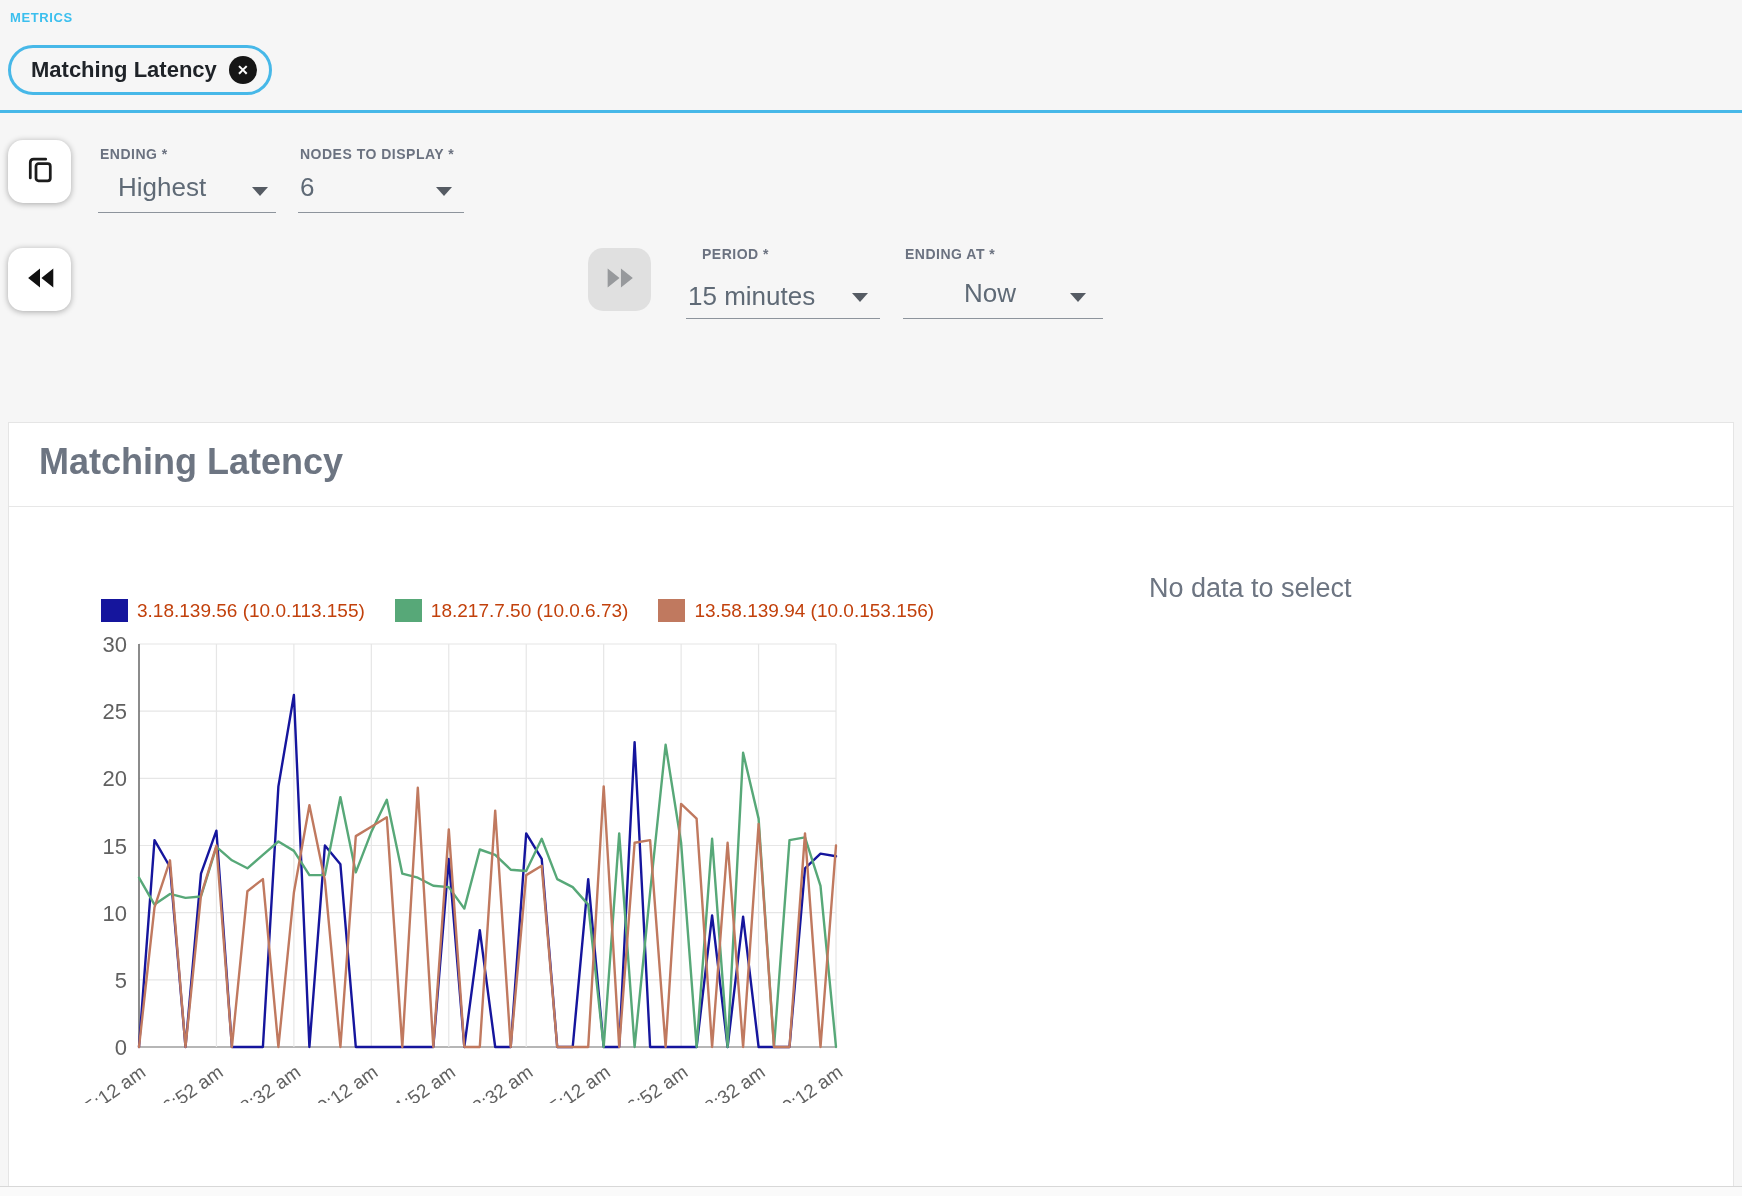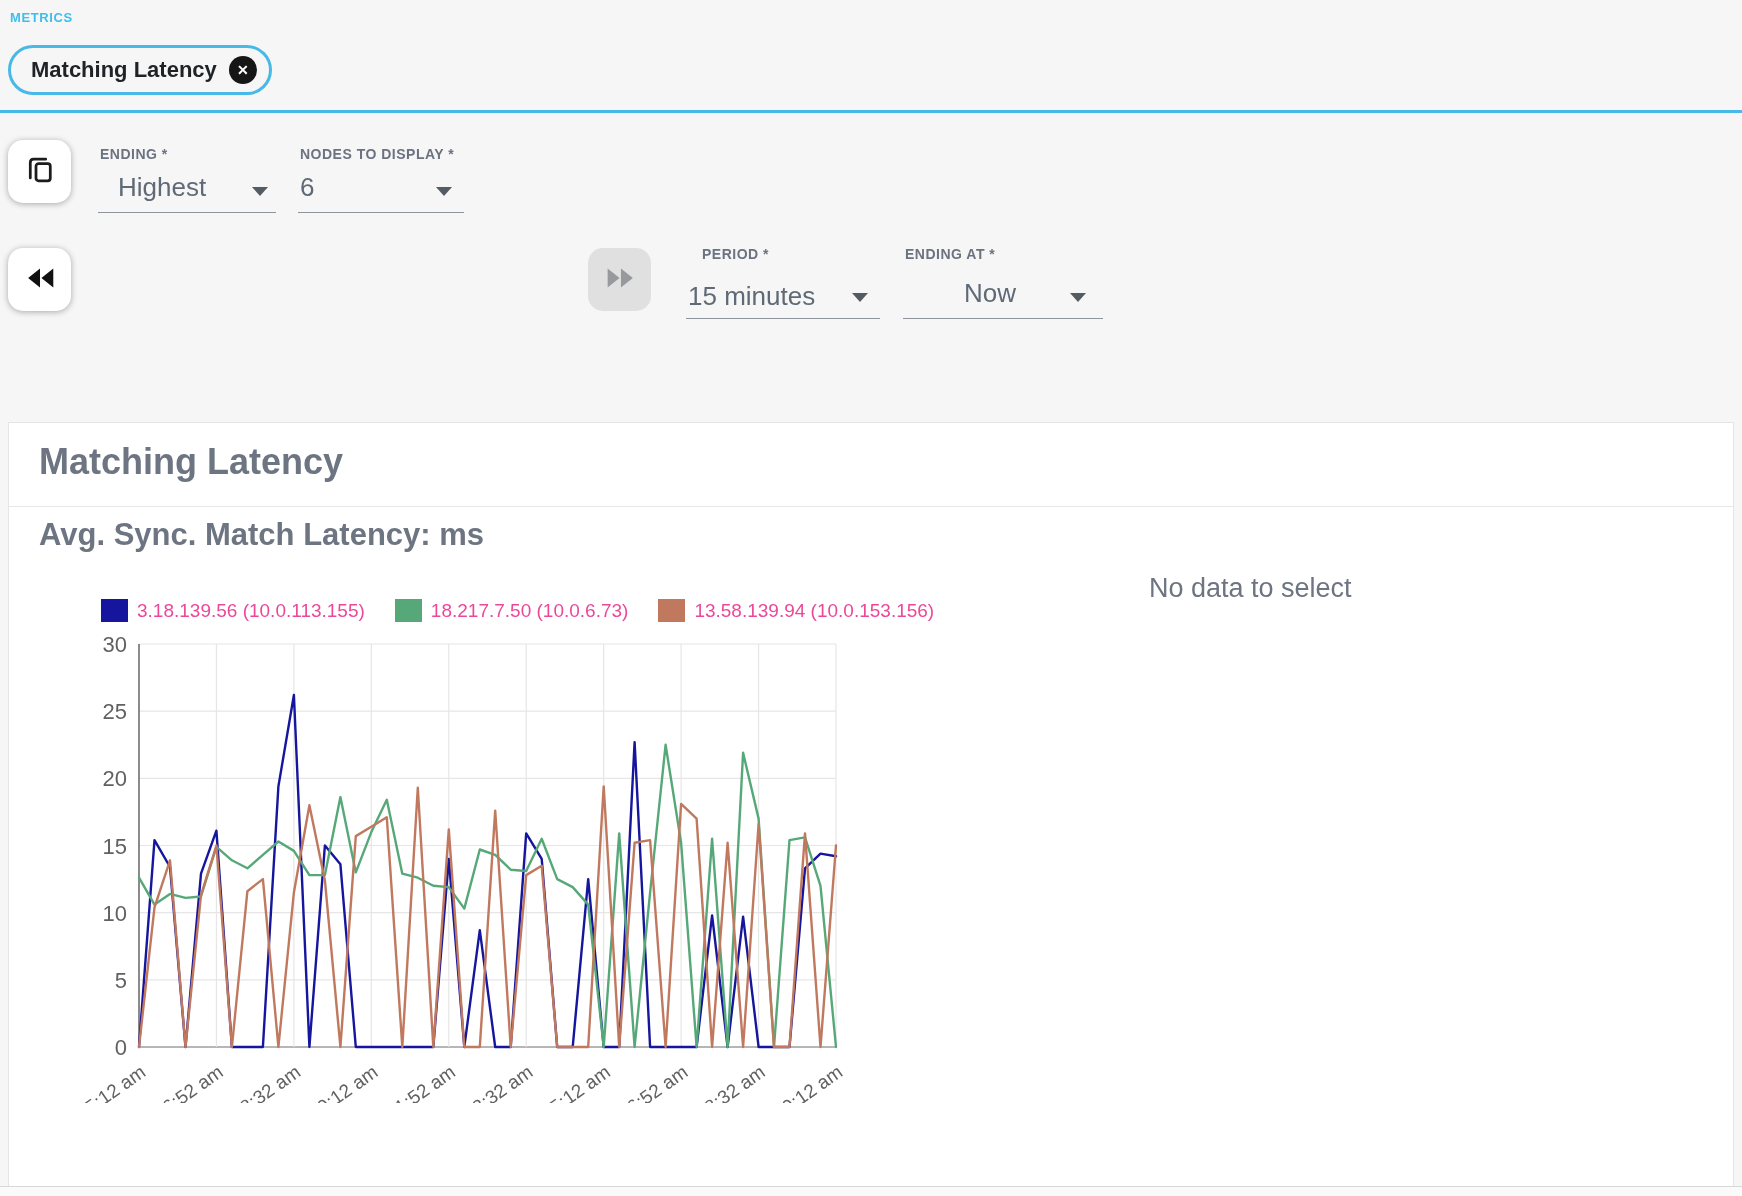--- a/index.html
+++ b/index.html
@@ -43,21 +43,21 @@
   .panel-title { position:absolute; left:30px; top:18px; font-size:36px; font-weight:600; color:#6d7582; }
   .panel-divider { position:absolute; left:0; top:83px; width:100%; height:1px; background:#e7e7e7; }
   .chart-title { position:absolute; top:94px; font-size:31px; font-weight:600; color:#6d7582; }
   .chart-title.sync { left:30px; }
   .chart-title.async { left:1140px; }
   .no-data { position:absolute; left:1140px; top:150px; font-size:27px; color:#6d7582; }
 
   .legend { position:absolute; left:92px; top:176px; display:flex; align-items:center; gap:30px; }
   .legend-item { display:flex; align-items:center; }
   .legend-swatch { width:27px; height:23px; margin-right:9px; }
-  .legend-text { font-size:19px; color:#ec4899; }
+  .legend-text { font-size:19px; color:#c2410c; }
 
   .chart-svg { position:absolute; left:74px; top:208px; }
 
   .bottom-divider { position:absolute; left:0; top:1186px; width:1742px; height:1px; background:#d8d8d8; }
   .bottom-strip { position:absolute; left:0; top:1187px; width:1742px; height:9px; background:#fafafa; }
 </style>
 </head>
 <body>
 
 <div class="page">
@@ -115,21 +115,20 @@
 
   <div class="field-label" style="left:905px; top:246px;">ENDING AT *</div>
   <div class="field-value" style="left:954px; top:278px;margin-left:10px;">Now</div>
   <div class="caret" style="left:1070px; top:293px;"></div>
   <div class="field-underline" style="left:903px; top:318px; width:200px;"></div>
 
   <div class="panel">
     <div class="panel-title">Matching Latency</div>
     <div class="panel-divider"></div>
 
-    <div class="chart-title sync">Avg. Sync. Match Latency: ms</div>
     <div class="no-data">No data to select</div>
 
     <div class="legend" id="legend">
         <div class="legend-item">
           <span class="legend-swatch" style="background: rgb(21, 21, 157);"></span>
           <span class="legend-text">3.18.139.56 (10.0.113.155)</span>
         </div>
         <div class="legend-item">
           <span class="legend-swatch" style="background: rgb(87, 168, 120);"></span>
           <span class="legend-text">18.217.7.50 (10.0.6.73)</span>

